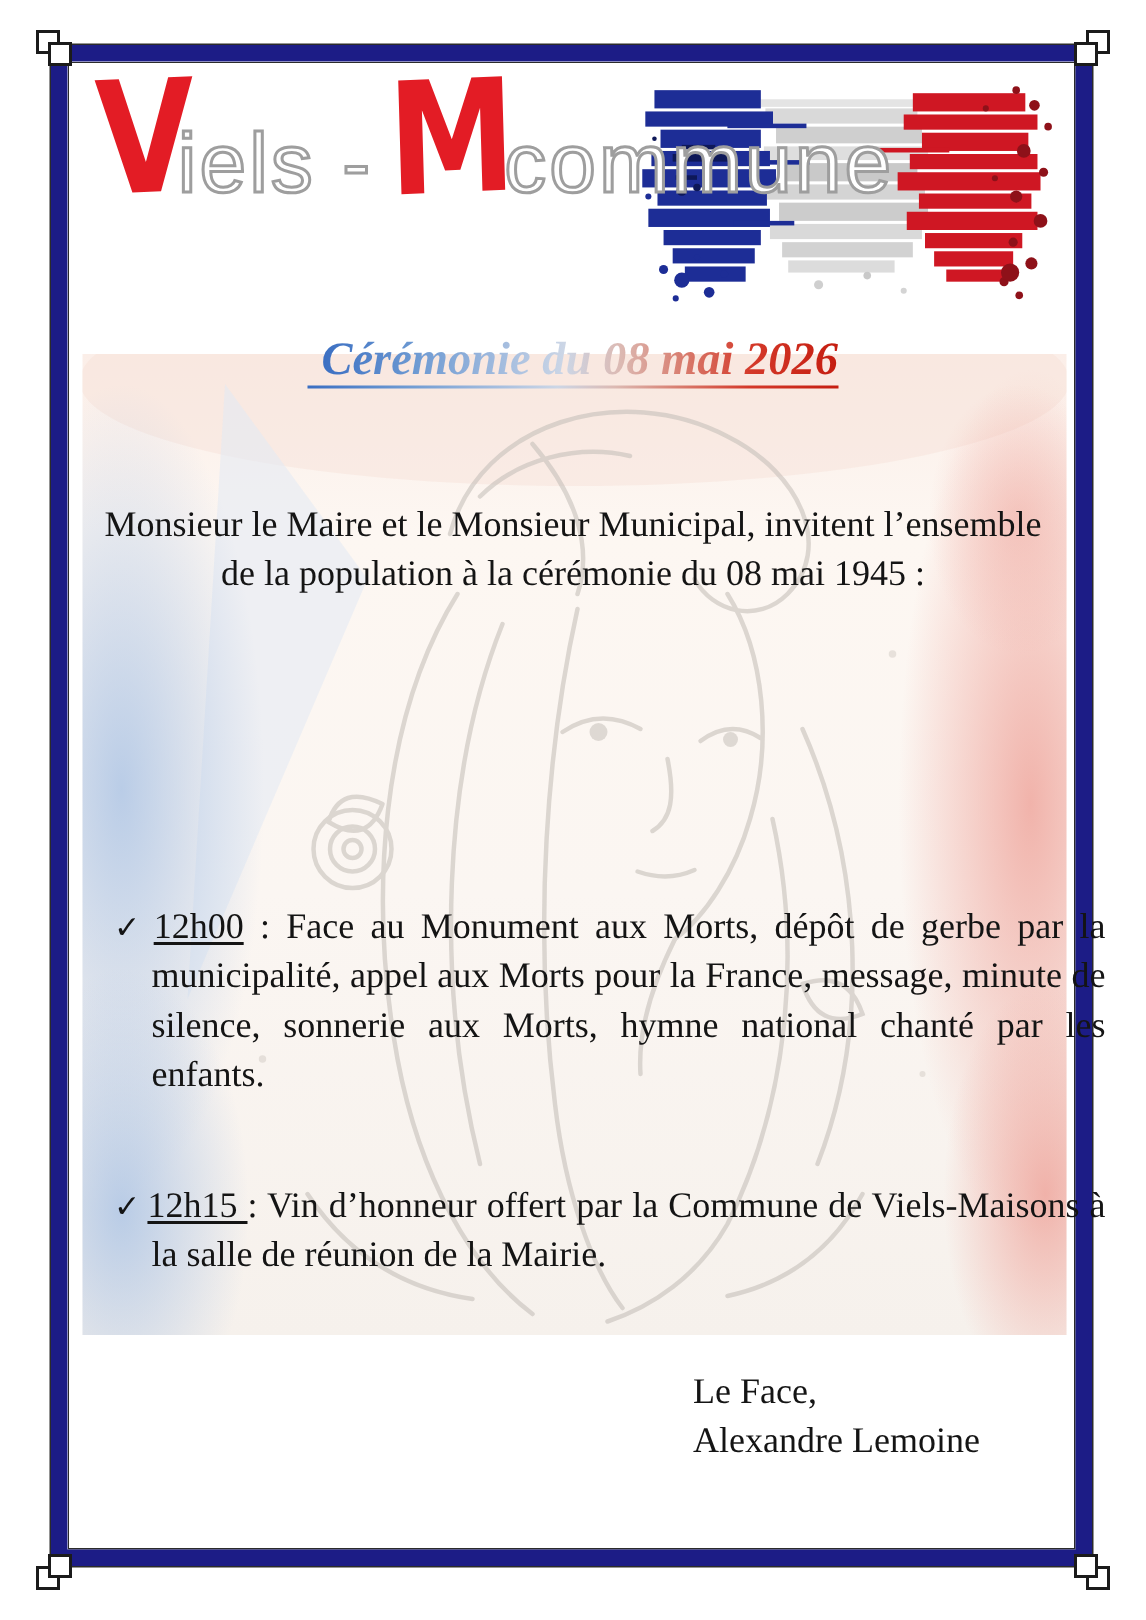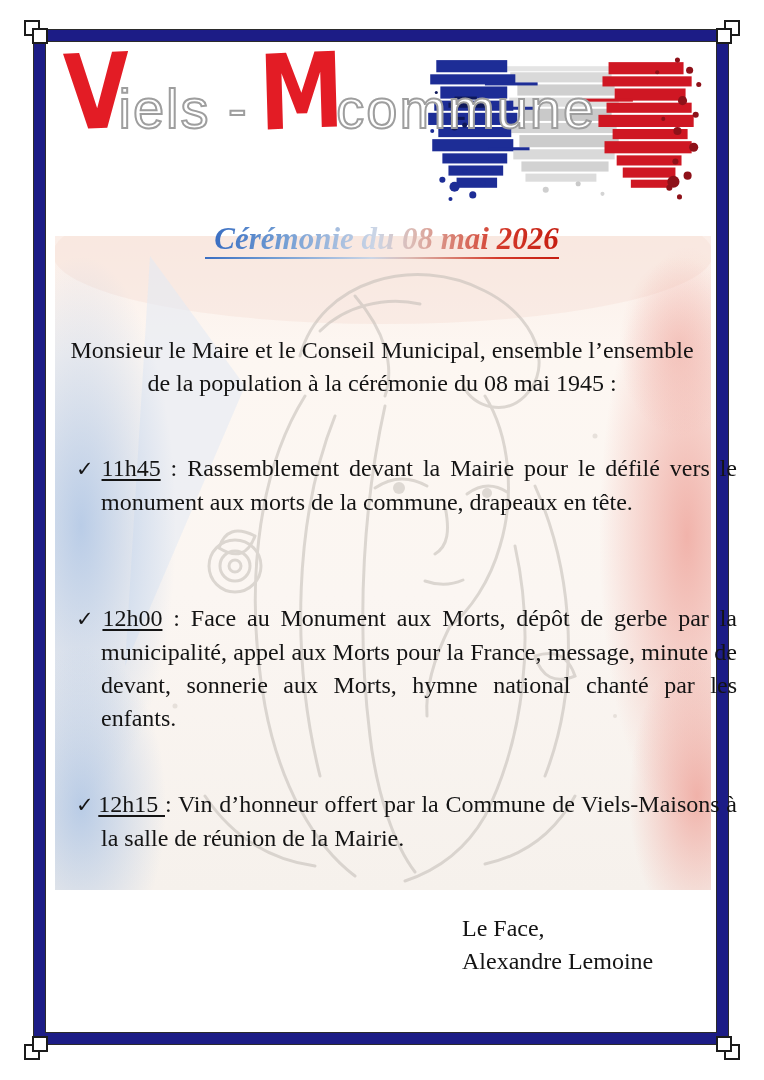--- a/index.html
+++ b/index.html
@@ -245,30 +245,27 @@
   </div>
 
   <div class="title">
     <span class="title-wrap">
       <span class="title-text">Cérémonie du 08 mai 2026</span>
       <span class="title-bar" style="display:block"></span>
     </span>
   </div>
 
   <div class="intro">
-    <div>Monsieur le Maire et le Conseil Municipal, ensemble  l’ensemble</div>
+    <div>Monsieur le Maire et le Monsieur Municipal, invitent  l’ensemble</div>
     <div>de la population à la cérémonie du 08 mai 1945 :</div>
   </div>
 
-  <div class="bullet bullet-1">
-    <span class="check">✓</span><span class="time">11h45</span><span> : </span><span>Rassemblement devant la Mairie pour le défilé vers le monument aux morts de la commune, drapeaux en tête.</span>
-  </div>
 
   <div class="bullet bullet-2">
-    <span class="check">✓</span><span class="time">12h00</span><span> : </span><span>Face au Monument aux Morts, dépôt de gerbe par la municipalité, appel aux Morts pour la France, message, minute de devant, sonnerie aux Morts, hymne national chanté par les enfants.</span>
+    <span class="check">✓</span><span class="time">12h00</span><span> : </span><span>Face au Monument aux Morts, dépôt de gerbe par la municipalité, appel aux Morts pour la France, message, minute de silence, sonnerie aux Morts, hymne national chanté par les enfants.</span>
   </div>
 
   <div class="bullet bullet-3">
     <span class="check">✓</span><span class="time">12h15 </span><span>: </span><span>Vin d’honneur offert par la Commune de Viels-Maisons à la salle de réunion de la Mairie.</span>
   </div>
 
   <div class="signature">
     <div>Le Face,</div>
     <div>Alexandre Lemoine</div>
   </div>

